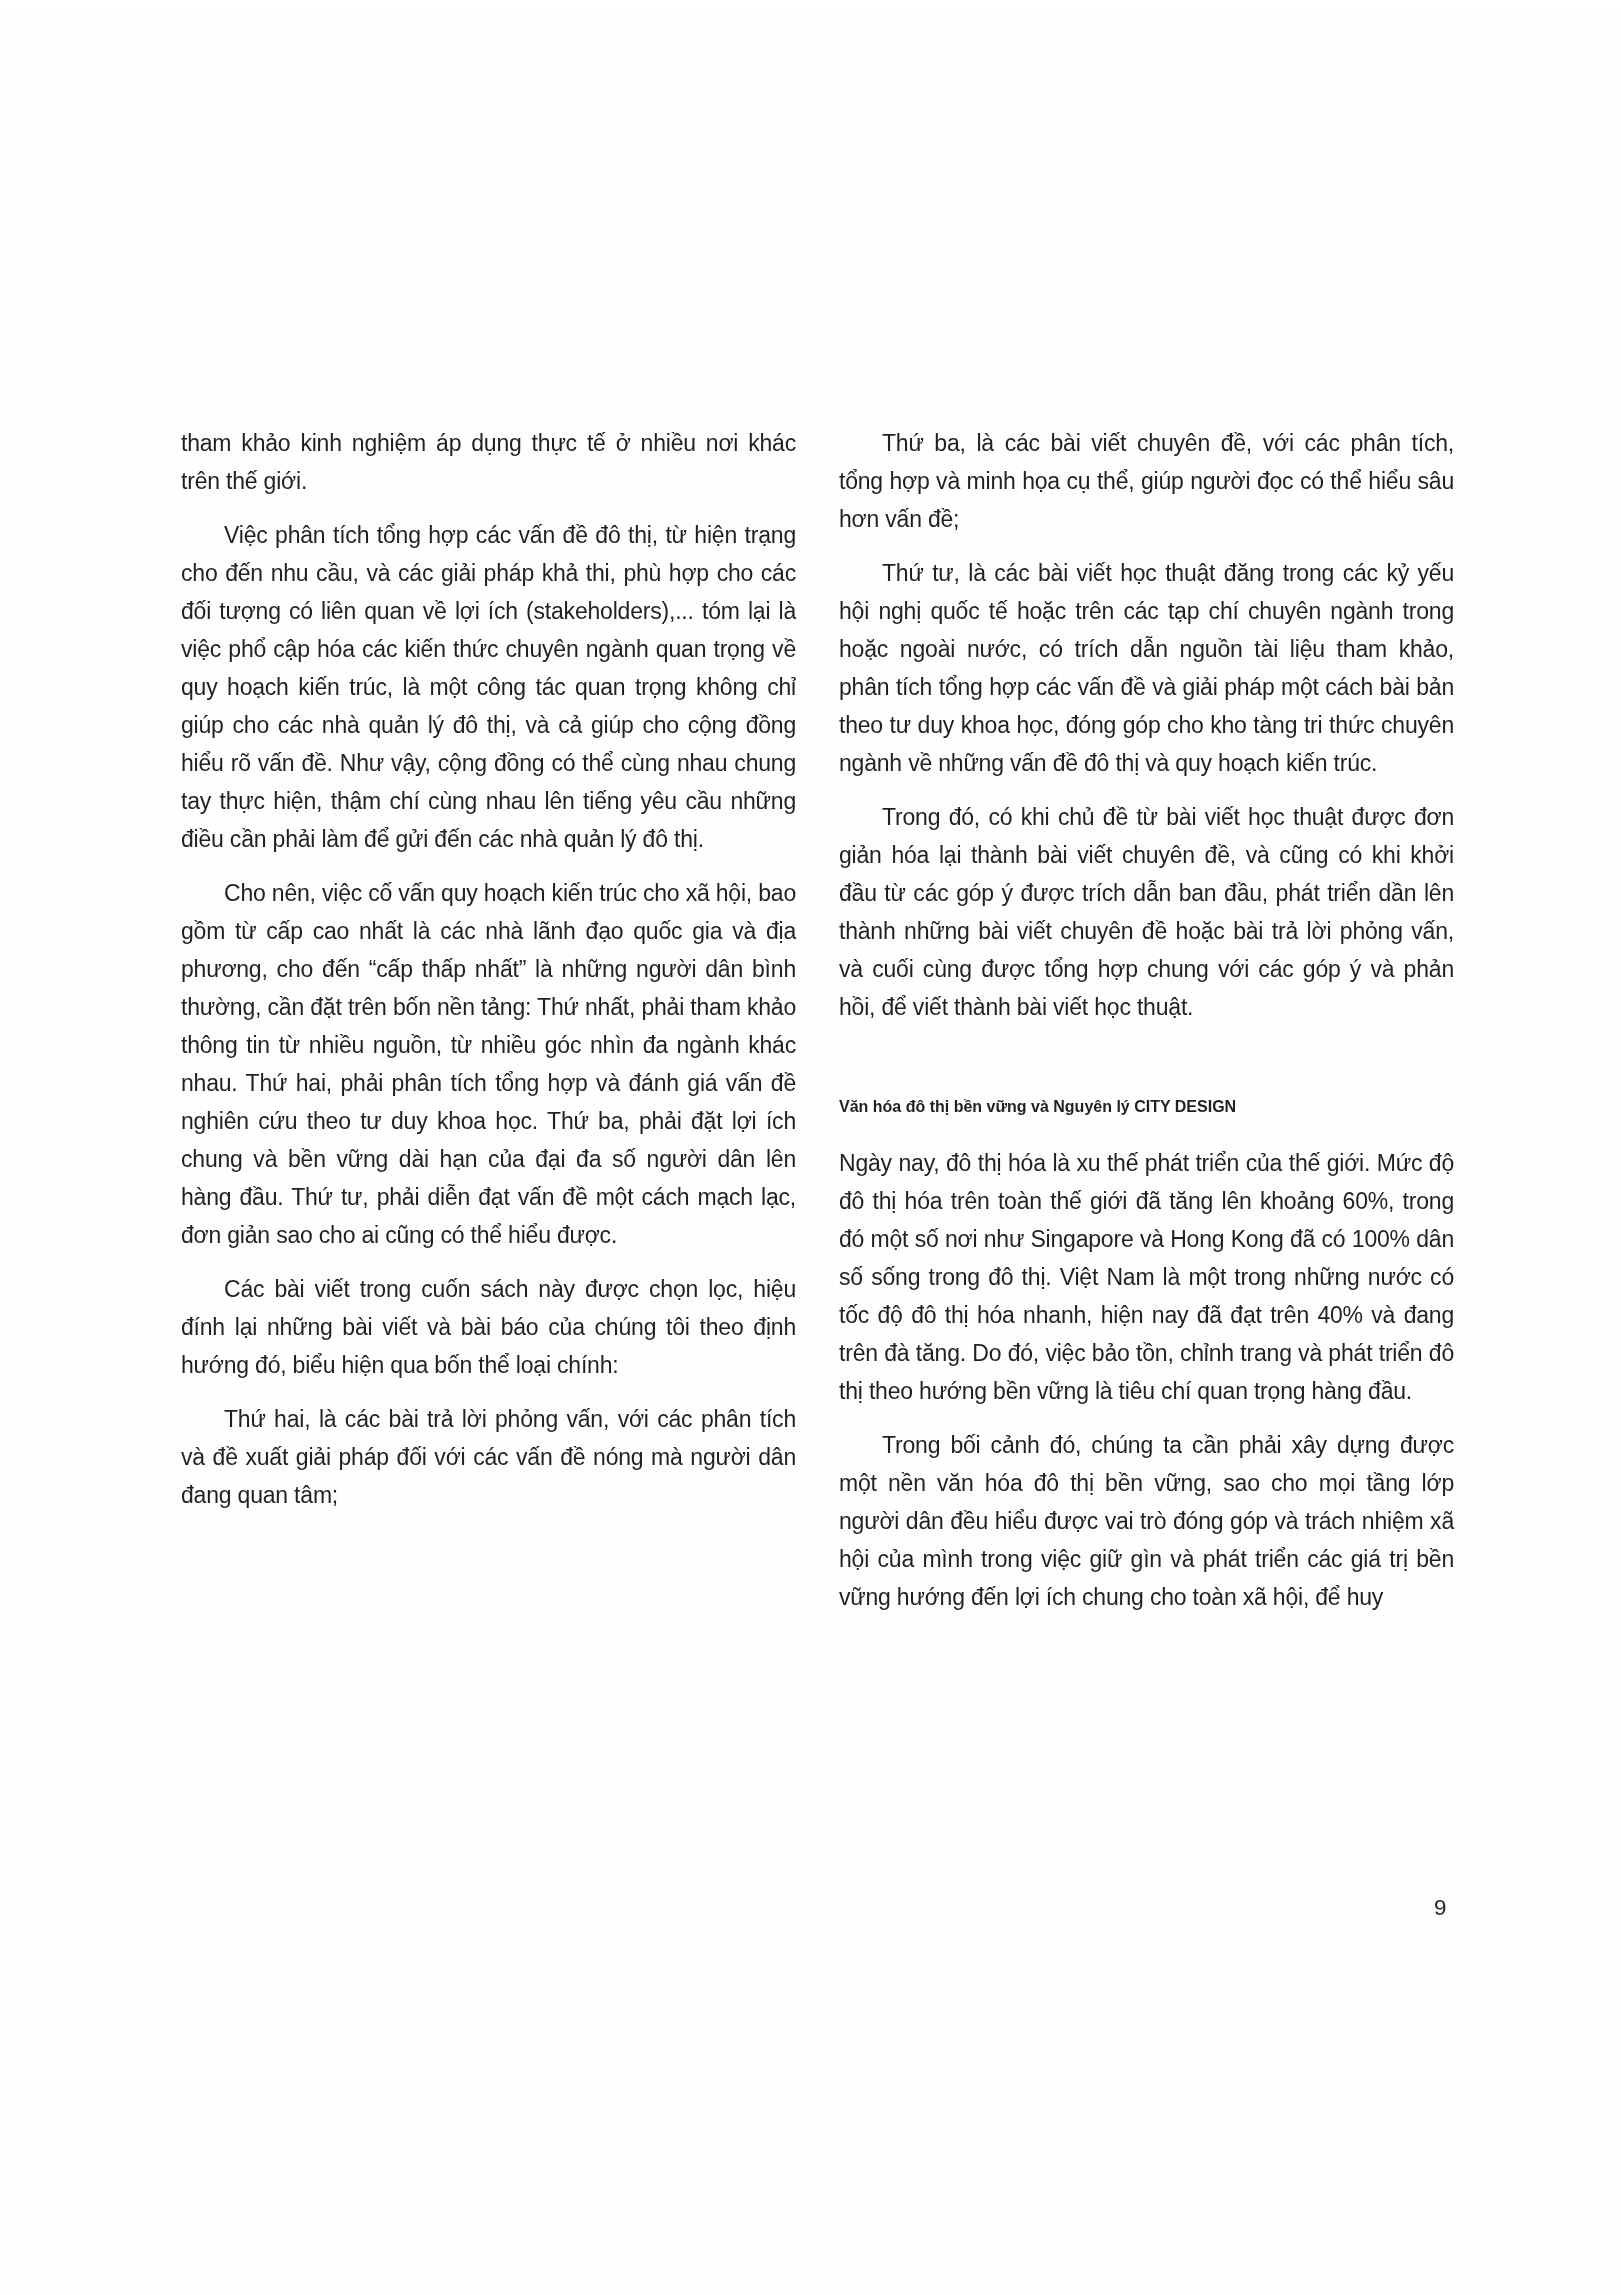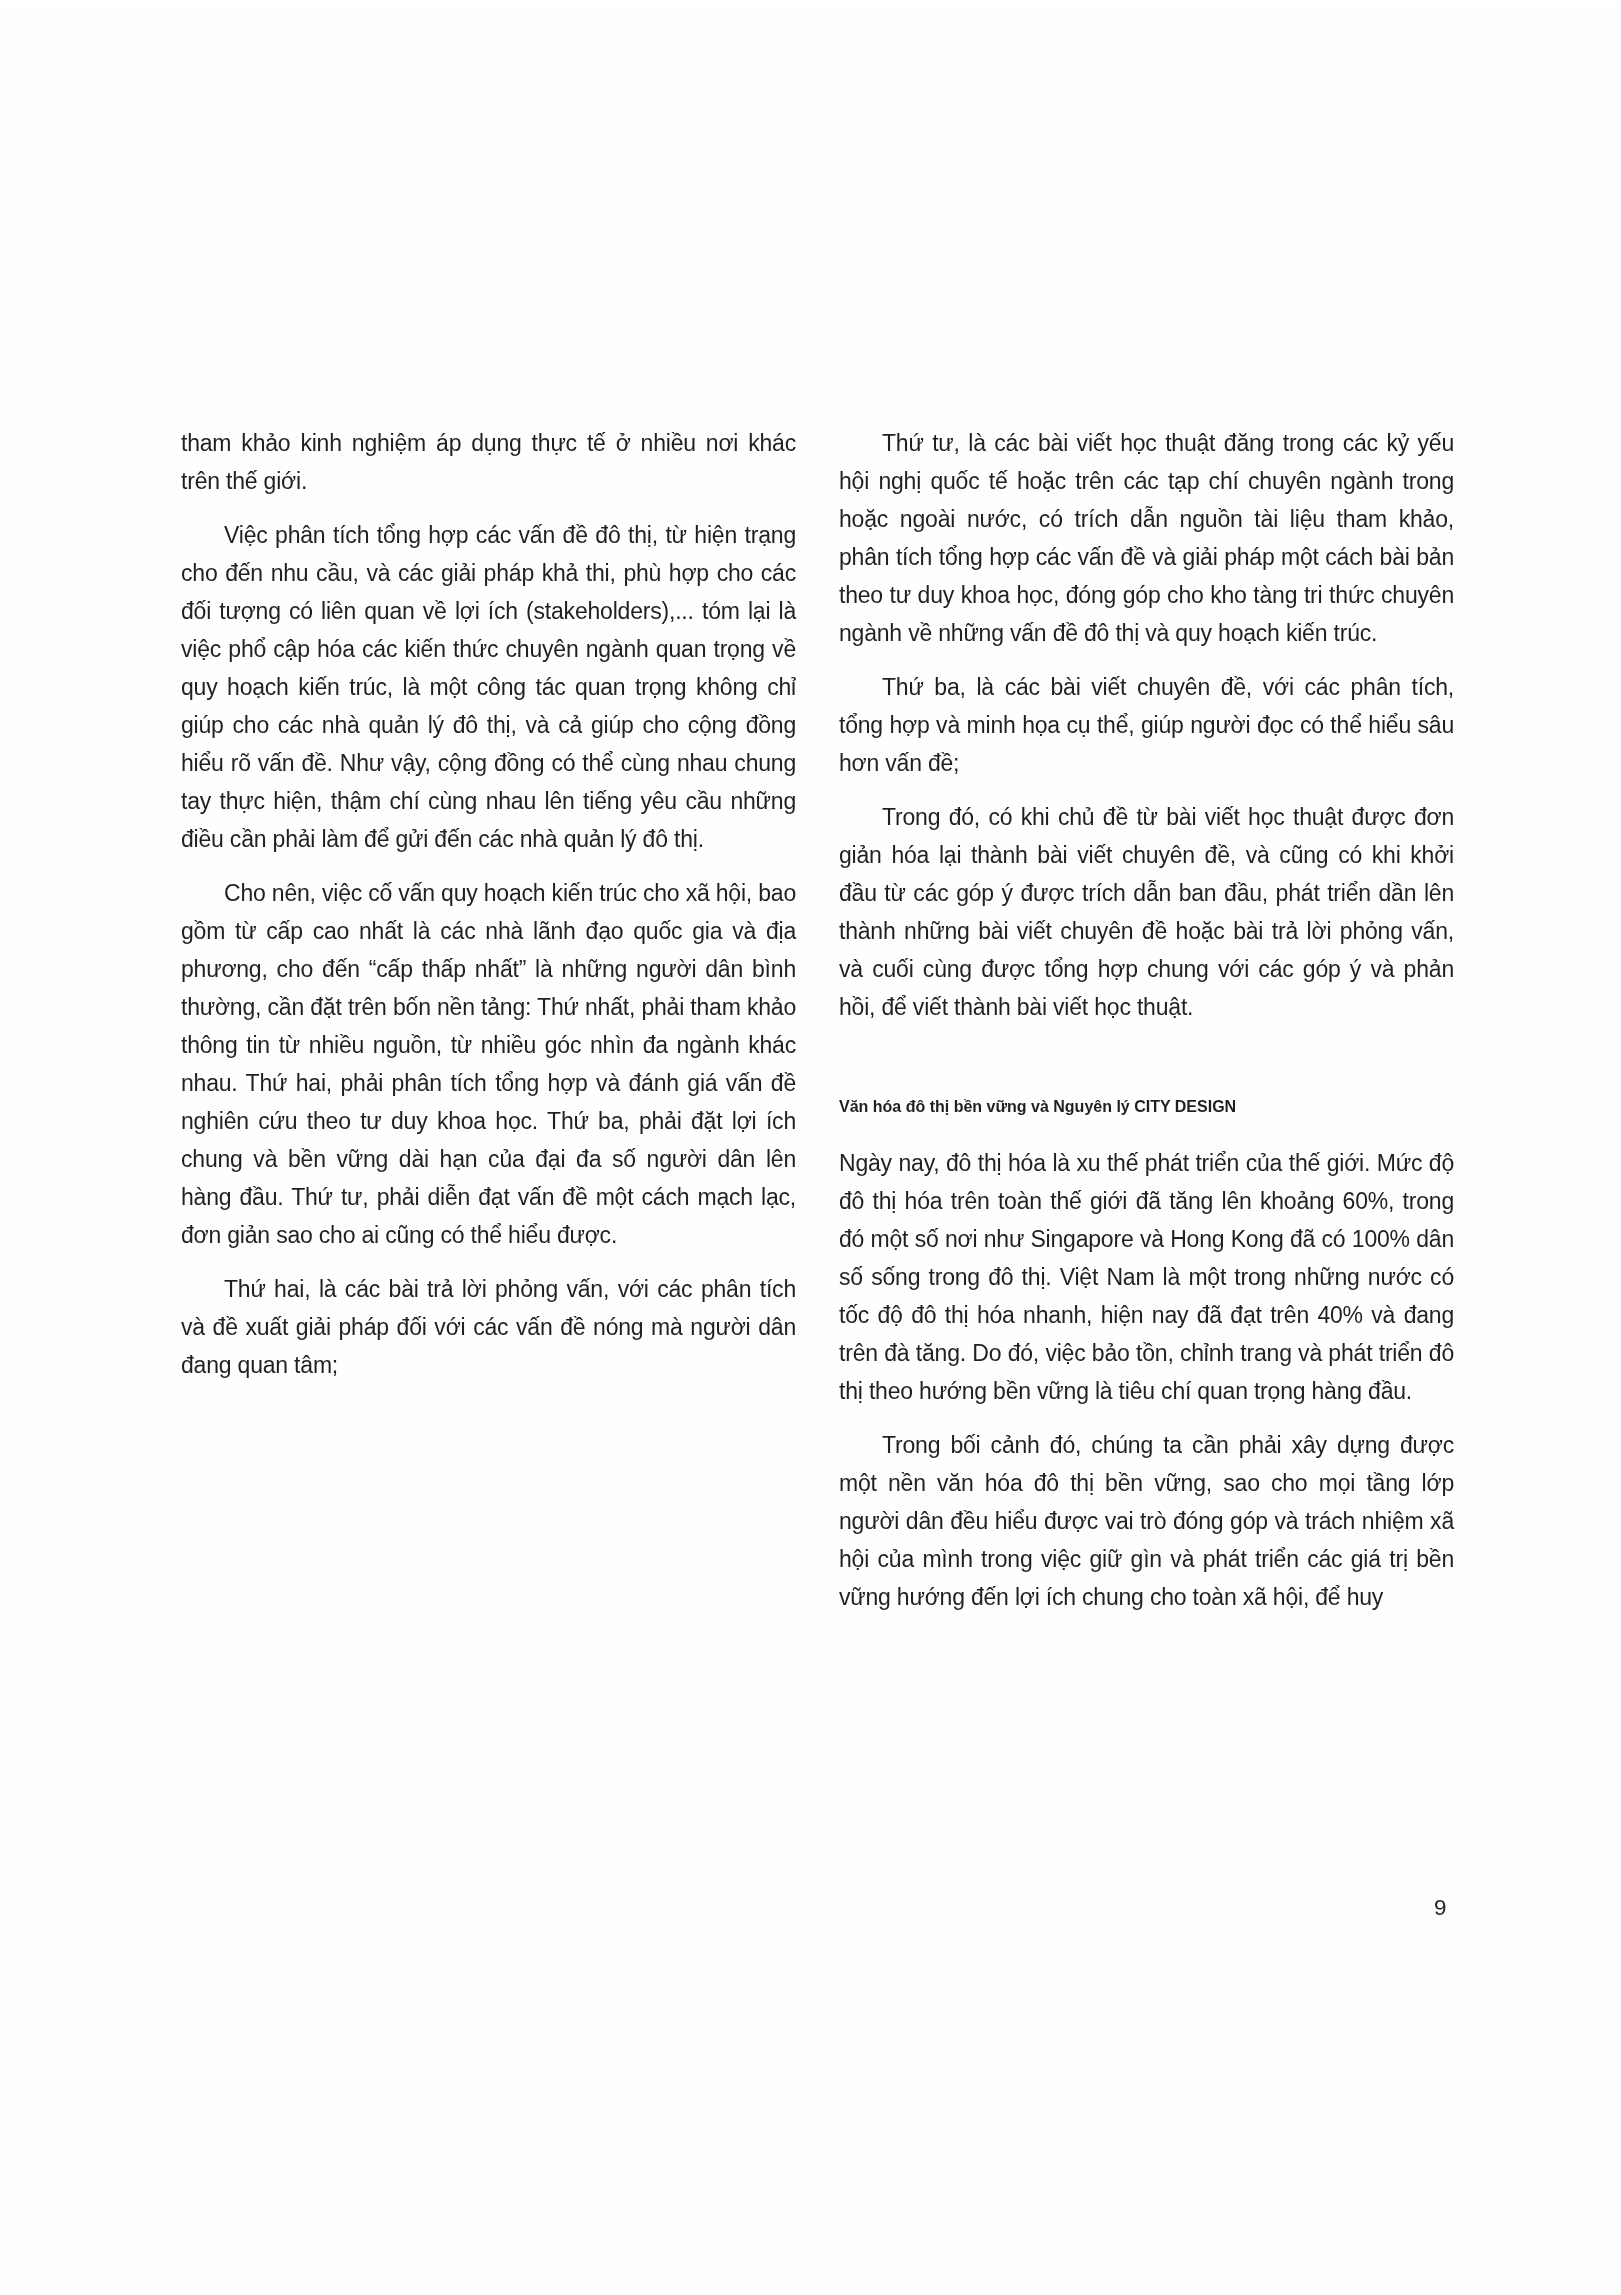--- a/index.html
+++ b/index.html
@@ -18,26 +18,27 @@
 </style>
 </head>
 <body>
 
 <div class="page">
 
   <div class="col left">
     <p class="para noindent">tham khảo kinh nghiệm áp dụng thực tế ở nhiều nơi khác trên thế giới.</p>
     <p class="para">Việc phân tích tổng hợp các vấn đề đô thị, từ hiện trạng cho đến nhu cầu, và các giải pháp khả thi, phù hợp cho các đối tượng có liên quan về lợi ích (stakeholders),... tóm lại là việc phổ cập hóa các kiến thức chuyên ngành quan trọng về quy hoạch kiến trúc, là một công tác quan trọng không chỉ giúp cho các nhà quản lý đô thị, và cả giúp cho cộng đồng hiểu rõ vấn đề. Như vậy, cộng đồng có thể cùng nhau chung tay thực hiện, thậm chí cùng nhau lên tiếng yêu cầu những điều cần phải làm để gửi đến các nhà quản lý đô thị.</p>
     <p class="para">Cho nên, việc cố vấn quy hoạch kiến trúc cho xã hội, bao gồm từ cấp cao nhất là các nhà lãnh đạo quốc gia và địa phương, cho đến “cấp thấp nhất” là những người dân bình thường, cần đặt trên bốn nền tảng: Thứ nhất, phải tham khảo thông tin từ nhiều nguồn, từ nhiều góc nhìn đa ngành khác nhau. Thứ hai, phải phân tích tổng hợp và đánh giá vấn đề nghiên cứu theo tư duy khoa học. Thứ ba, phải đặt lợi ích chung và bền vững dài hạn của đại đa số người dân lên hàng đầu. Thứ tư, phải diễn đạt vấn đề một cách mạch lạc, đơn giản sao cho ai cũng có thể hiểu được.</p>
+    <p class="para">Các bài viết trong cuốn sách này được chọn lọc, hiệu đính lại những bài viết và bài báo của chúng tôi theo định hướng đó, biểu hiện qua bốn thể loại chính:</p>
     <p class="para">Thứ hai, là các bài trả lời phỏng vấn, với các phân tích và đề xuất giải pháp đối với các vấn đề nóng mà người dân đang quan tâm;</p>
   </div>
 
   <div class="col right">
+    <p class="para">Thứ ba, là các bài viết chuyên đề, với các phân tích, tổng hợp và minh họa cụ thể, giúp người đọc có thể hiểu sâu hơn vấn đề;</p>
     <p class="para">Thứ tư, là các bài viết học thuật đăng trong các kỷ yếu hội nghị quốc tế hoặc trên các tạp chí chuyên ngành trong hoặc ngoài nước, có trích dẫn nguồn tài liệu tham khảo, phân tích tổng hợp các vấn đề và giải pháp một cách bài bản theo tư duy khoa học, đóng góp cho kho tàng tri thức chuyên ngành về những vấn đề đô thị và quy hoạch kiến trúc.</p>
-    <p class="para">Thứ ba, là các bài viết chuyên đề, với các phân tích, tổng hợp và minh họa cụ thể, giúp người đọc có thể hiểu sâu hơn vấn đề;</p>
     <p class="para">Trong đó, có khi chủ đề từ bài viết học thuật được đơn giản hóa lại thành bài viết chuyên đề, và cũng có khi khởi đầu từ các góp ý được trích dẫn ban đầu, phát triển dần lên thành những bài viết chuyên đề hoặc bài trả lời phỏng vấn, và cuối cùng được tổng hợp chung với các góp ý và phản hồi, để viết thành bài viết học thuật.</p>
     <h2 class="heading">Văn hóa đô thị bền vững và Nguyên lý CITY DESIGN</h2>
     <p class="para noindent">Ngày nay, đô thị hóa là xu thế phát triển của thế giới. Mức độ đô thị hóa trên toàn thế giới đã tăng lên khoảng 60%, trong đó một số nơi như Singapore và Hong Kong đã có 100% dân số sống trong đô thị. Việt Nam là một trong những nước có tốc độ đô thị hóa nhanh, hiện nay đã đạt trên 40% và đang trên đà tăng. Do đó, việc bảo tồn, chỉnh trang và phát triển đô thị theo hướng bền vững là tiêu chí quan trọng hàng đầu.</p>
     <p class="para">Trong bối cảnh đó, chúng ta cần phải xây dựng được một nền văn hóa đô thị bền vững, sao cho mọi tầng lớp người dân đều hiểu được vai trò đóng góp và trách nhiệm xã hội của mình trong việc giữ gìn và phát triển các giá trị bền vững hướng đến lợi ích chung cho toàn xã hội, để huy</p>
   </div>
 
   <div class="page-number">9</div>
 </div>
 
 

